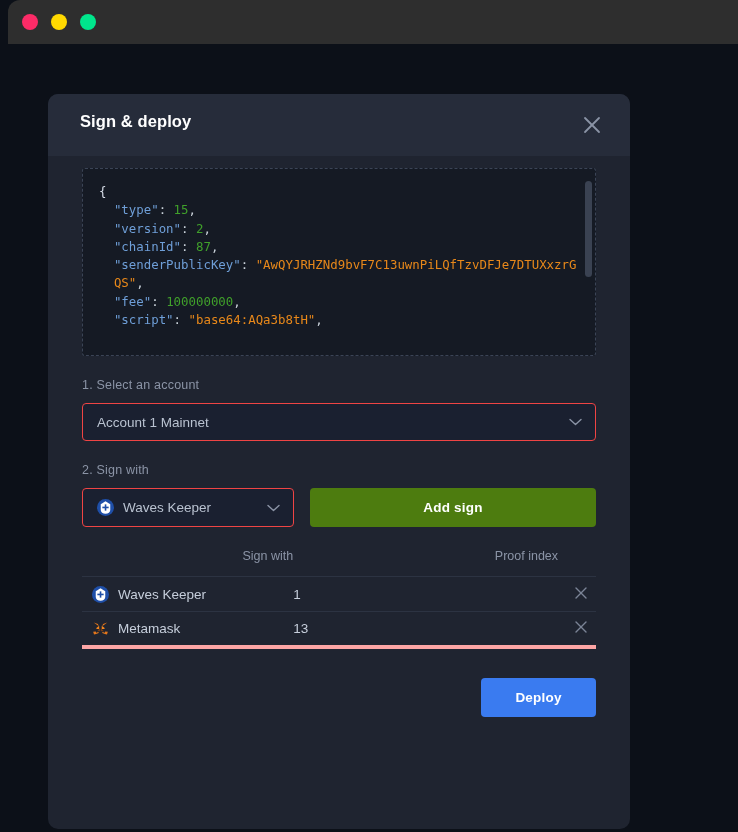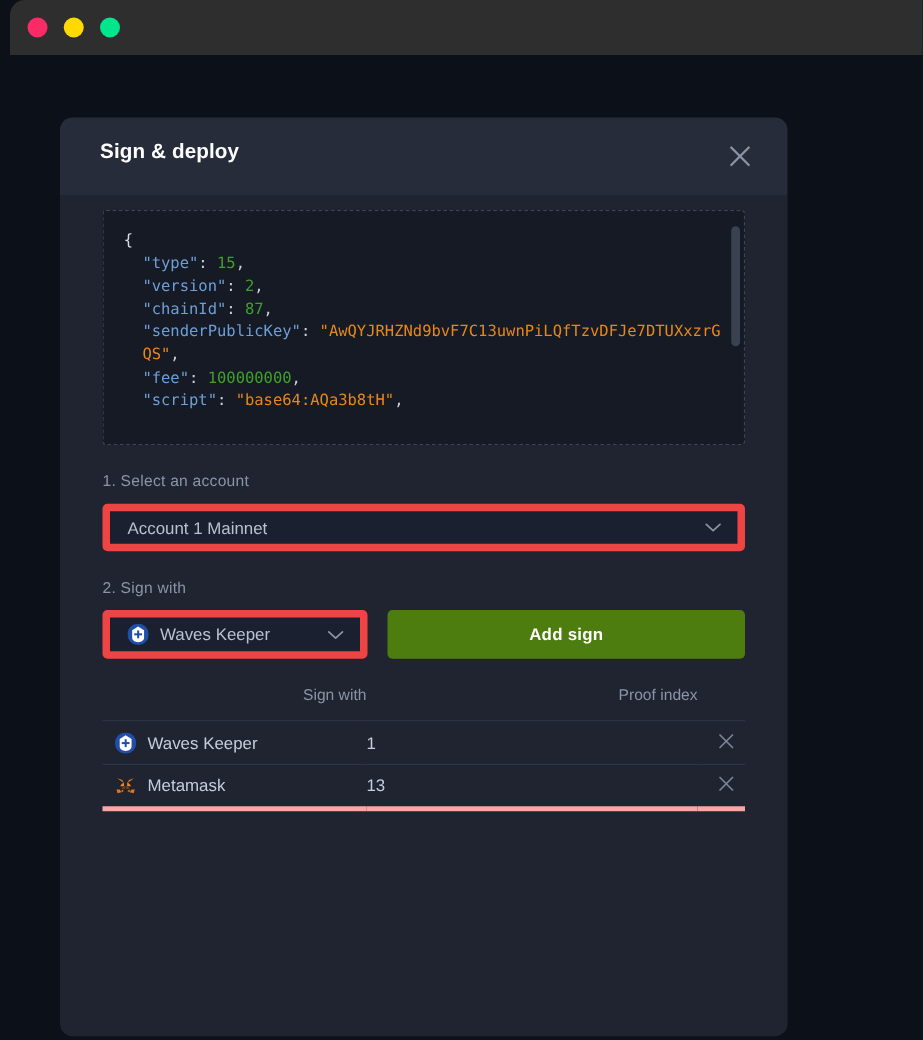--- a/index.html
+++ b/index.html
@@ -148,21 +148,21 @@
   }
 
   
   .section-label { margin-top: 22px; }
 
   .select {
     position: relative;
     margin-top: 11px;
     height: 38px;
     background: #1a2030;
-    border: 6px solid #ef4444;
+    border: 1px solid #ef4444;
     border-radius: 4px;
     display: flex;
     align-items: center;
     padding: 0 14px;
     cursor: pointer;
   }
   .select-value {
     font-size: 13.5px;
     color: #b9c2d0;
   }
@@ -384,17 +384,20 @@
                 </td>
                 <td>13</td>
                 <td class="cell-del"><span class="del-icon"><svg width="18" height="18" viewBox="0 0 18 18">
                       <line x1="4" y1="4" x2="14" y2="14" stroke="#7b8496" stroke-width="1.4" stroke-linecap="round"></line>
                       <line x1="14" y1="4" x2="4" y2="14" stroke="#7b8496" stroke-width="1.4" stroke-linecap="round"></line>
                     </svg></span></td>
               </tr>
             </tbody>
         </table>
 
+        <div class="deploy-wrap">
+          <button class="deploy-btn">Deploy</button>
+        </div>
 
       </div>
     </div>
   </div>
 </div>
 
 </body></html>

